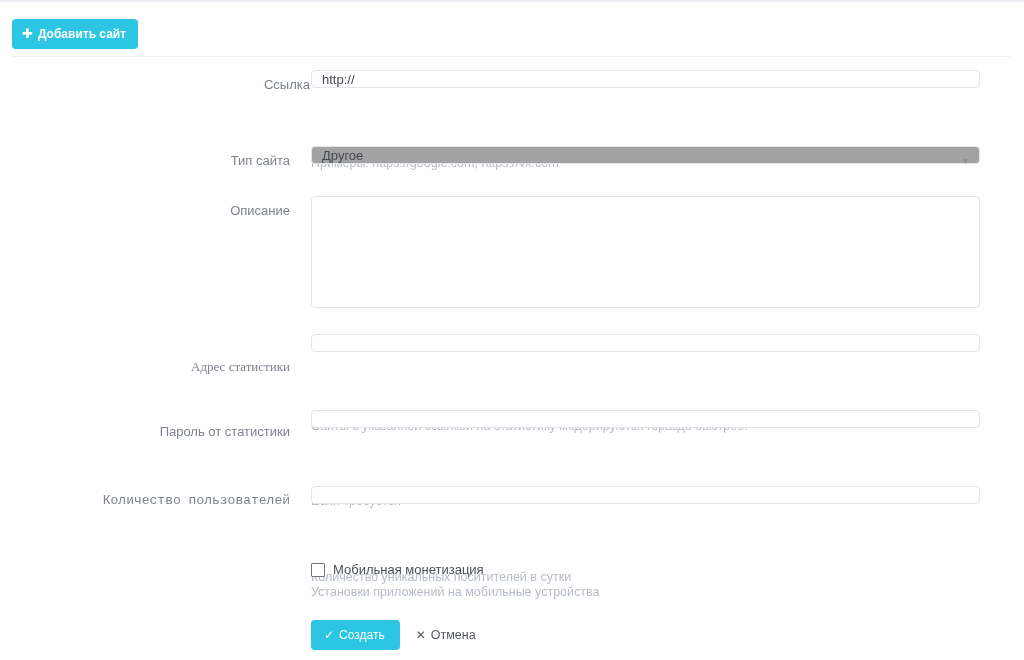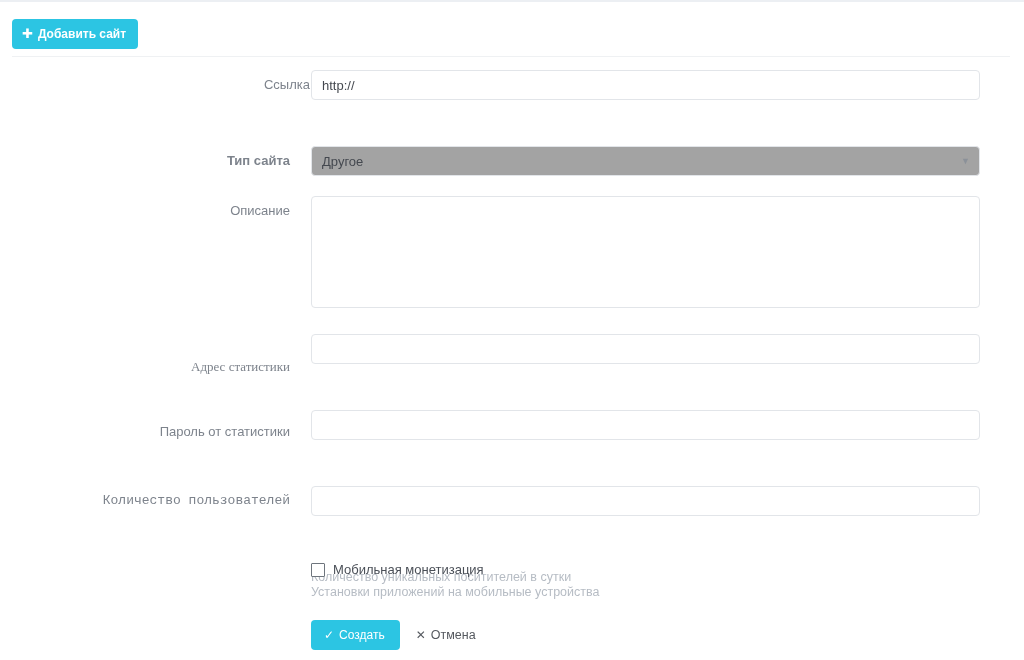--- a/index.html
+++ b/index.html
@@ -97,21 +97,21 @@
   }
 
   .control {
     position: absolute;
     left: 311px;
   }
 
   .field {
     box-sizing: border-box;
     width: 669px;
-    height: 30px;
+    height: 18px;
     padding: 0 10px;
     border: 1px solid #e2e5e9;
     border-radius: 4px;
     background: #ffffff;
     font-family: "Liberation Sans", "DejaVu Sans", sans-serif;
     font-size: 13px;
     color: #44484f;
     outline: none;
   }
   .field::placeholder { color: #b7bcc3; }
@@ -251,21 +251,21 @@
 
   <div class="row" style="top: 14px;">
     <div class="label" style="top: 7px; margin-left: 20px;">Ссылка</div>
     <div class="control" style="top: 0px;">
       <input class="field" type="text" value="http://" style="">
     </div>
   </div>
   <div class="hint" style="top: 100px;">Примеры: https://google.com, https://vk.com</div>
 
   <div class="row" style="top: 90px;">
-    <div class="label" style="top: 7px; font-weight: bold;">Тип сайта</div>
+    <div class="label" style="top: 7px;">Тип сайта</div>
     <div class="control" style="top: 0px;">
       <div class="select-wrap">
         <select class="field">
           <option>Другое</option>
         </select>
         <span class="caret">▼</span>
       </div>
     </div>
   </div>
 

